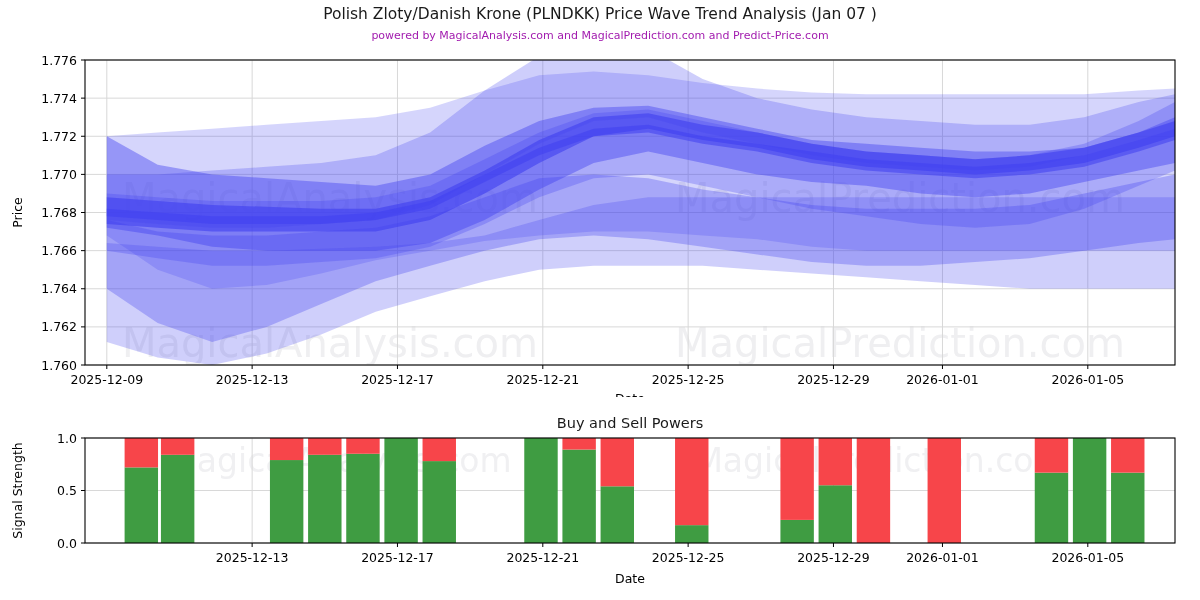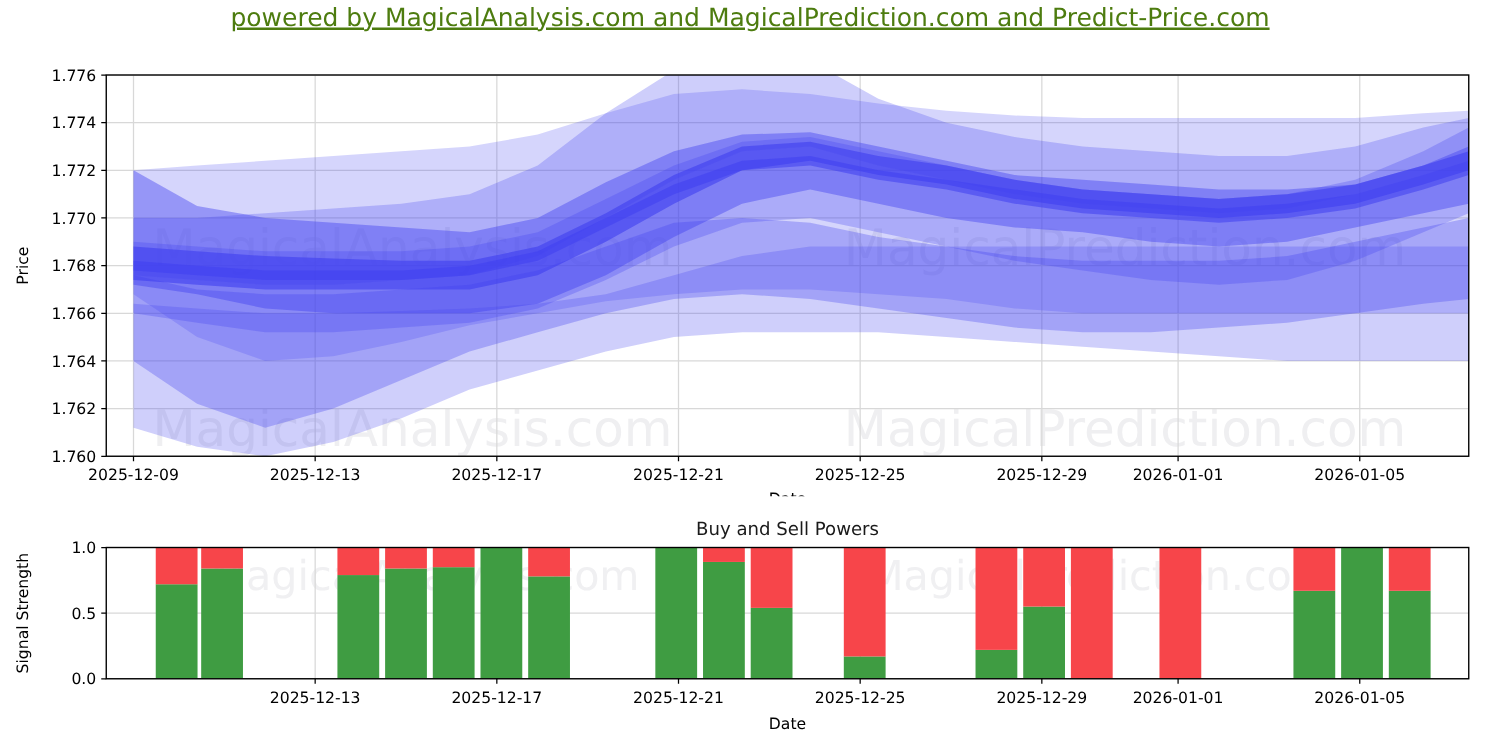--- a/index.html
+++ b/index.html
@@ -1,34 +1,35 @@
 <!DOCTYPE html>
 <html><head>
 <meta charset="utf-8">
 <style>
   html,body{margin:0;padding:0;background:#ffffff;}
   body{width:1200px;height:600px;font-family:"DejaVu Sans","Liberation Sans",sans-serif;color:#000;overflow:hidden;}
   #root{position:relative;width:1200px;height:600px;}
   .title-block{position:absolute;left:0;top:4px;width:1200px;text-align:center;}
   .title-line{font-size:15.5px;line-height:21px;color:#1a1a1a;}
-  .subtitle-line{font-size:20px;line-height:21px;color:#4d7c0f;text-decoration:underline;}
+  .subtitle-line{font-size:11px;line-height:21px;color:#a21caf;}
   .panel{position:absolute;}
   .axis-label{font-size:12.5px;fill:#000;}
   .tick-text{font-size:12.5px;fill:#000;}
   .sub-title{font-size:14.5px;fill:#1a1a1a;}
   .wm{fill:#efeff1;font-size:40px;font-family:"DejaVu Sans","Liberation Sans",sans-serif;}
   .wm2{fill:#f0f0f2;font-size:33px;font-family:"DejaVu Sans","Liberation Sans",sans-serif;}
   svg{display:block;}
 </style>
 </head>
 <body>
 
 <div id="root">
 
   <div class="title-block">
+    <div class="title-line">Polish Zloty/Danish Krone (PLNDKK) Price Wave Trend Analysis (Jan 07 )</div>
     <div class="subtitle-line">powered by MagicalAnalysis.com and MagicalPrediction.com and Predict-Price.com</div>
   </div>
 
   <svg id="price-panel" class="panel" style="left:0;top:52px;" width="1200" height="345">
       <defs>
         <clipPath id="pclip">
           <rect x="85" y="8" width="1090" height="305"></rect>
         </clipPath>
       </defs>
       <rect x="85" y="8" width="1090" height="305" fill="#ffffff"></rect>

